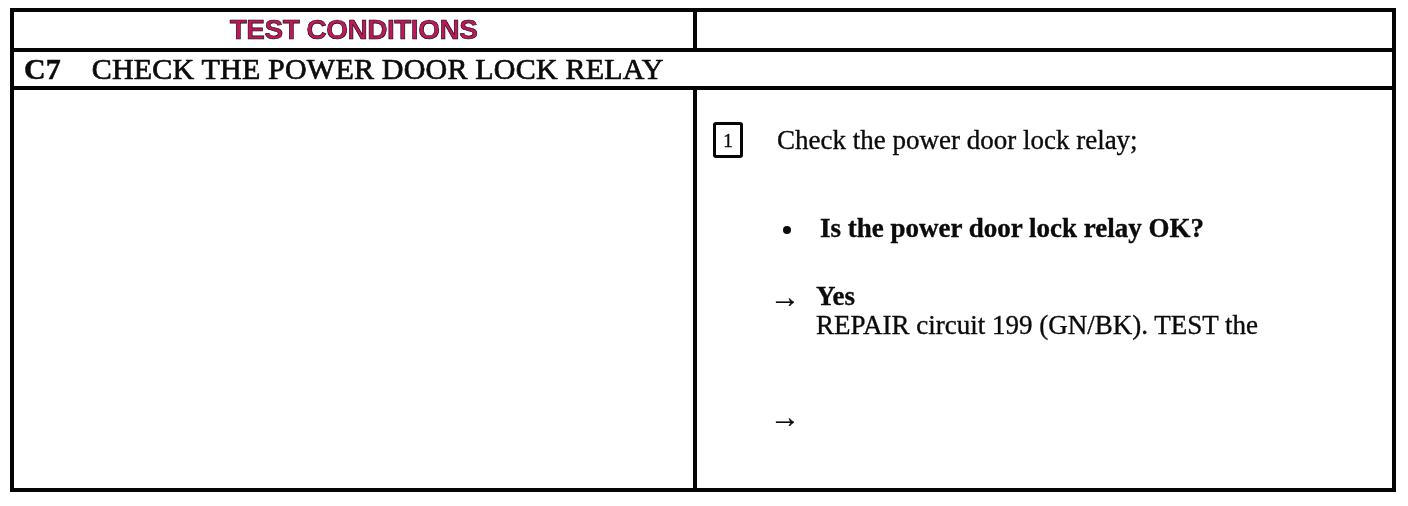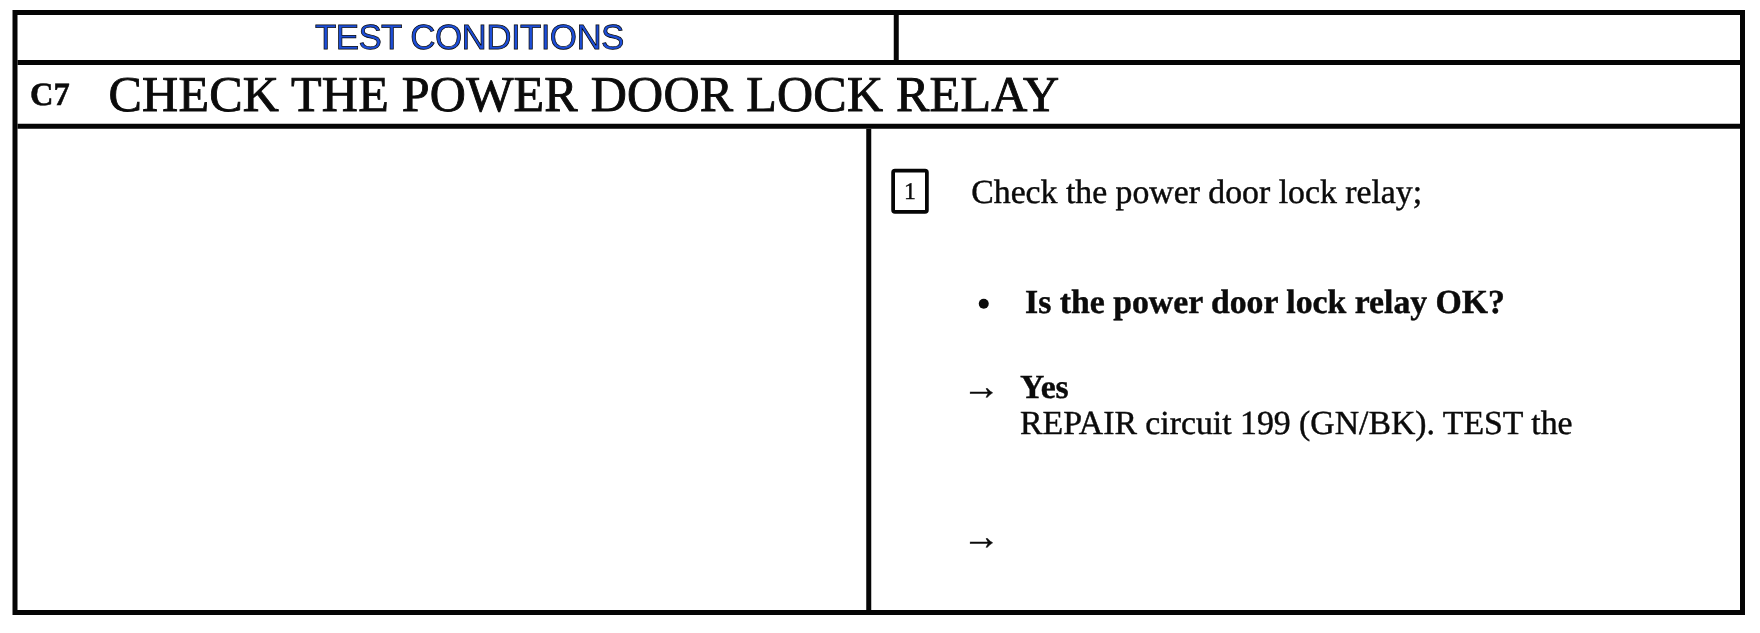--- a/index.html
+++ b/index.html
@@ -35,51 +35,50 @@
     display: flex;
     flex: 0 0 36px;
     border-bottom: 4px solid #050505;
   }
   .header-cell {
     display: flex;
     align-items: center;
     justify-content: center;
     box-sizing: border-box;
     font-family: "Liberation Sans", sans-serif;
-    font-weight: normal;
+    font-weight: bold;
     font-size: 28px;
     letter-spacing: -0.5px;
-    color: #1d4ed8;
+    color: #be185d;
     -webkit-text-stroke: 0.6px #060606;
     white-space: nowrap;
-    margin-left: 22px;
   }
   .header-cell.left {
     flex: 0 0 683px;
     border-right: 4px solid #050505;
   }
   .header-cell.right { flex: 1; }
   
   .test-row {
     display: flex;
     align-items: center;
     flex: 0 0 34px;
     border-bottom: 4px solid #050505;
     padding-left: 10px;
     box-sizing: border-box;
     white-space: nowrap;
   }
   .test-code {
-    font-size: 26px;
+    font-size: 30px;
     font-weight: bold;
     -webkit-text-stroke: 0.4px #0b0b0b;
   }
   .test-title {
     margin-left: 31px;
-    font-size: 40px;
+    font-size: 30px;
     letter-spacing: 0.2px;
     -webkit-text-stroke: 0.7px #0b0b0b;
   }
   
   .body-row {
     display: flex;
     flex: 1 1 auto;
   }
   .body-cell-left {
     flex: 0 0 683px;

